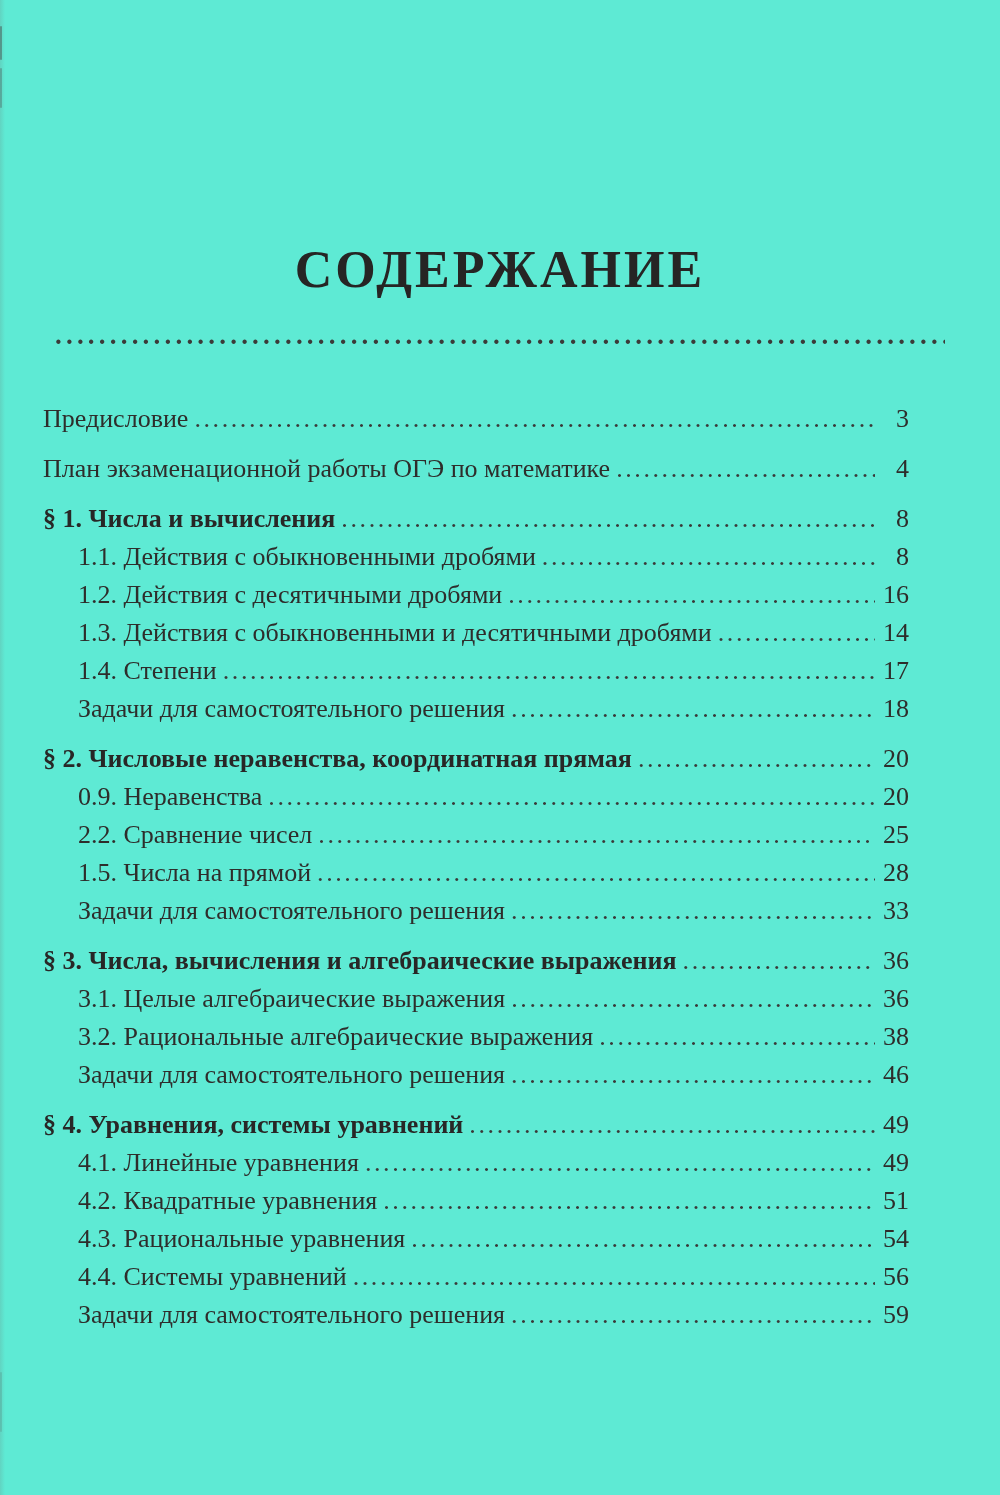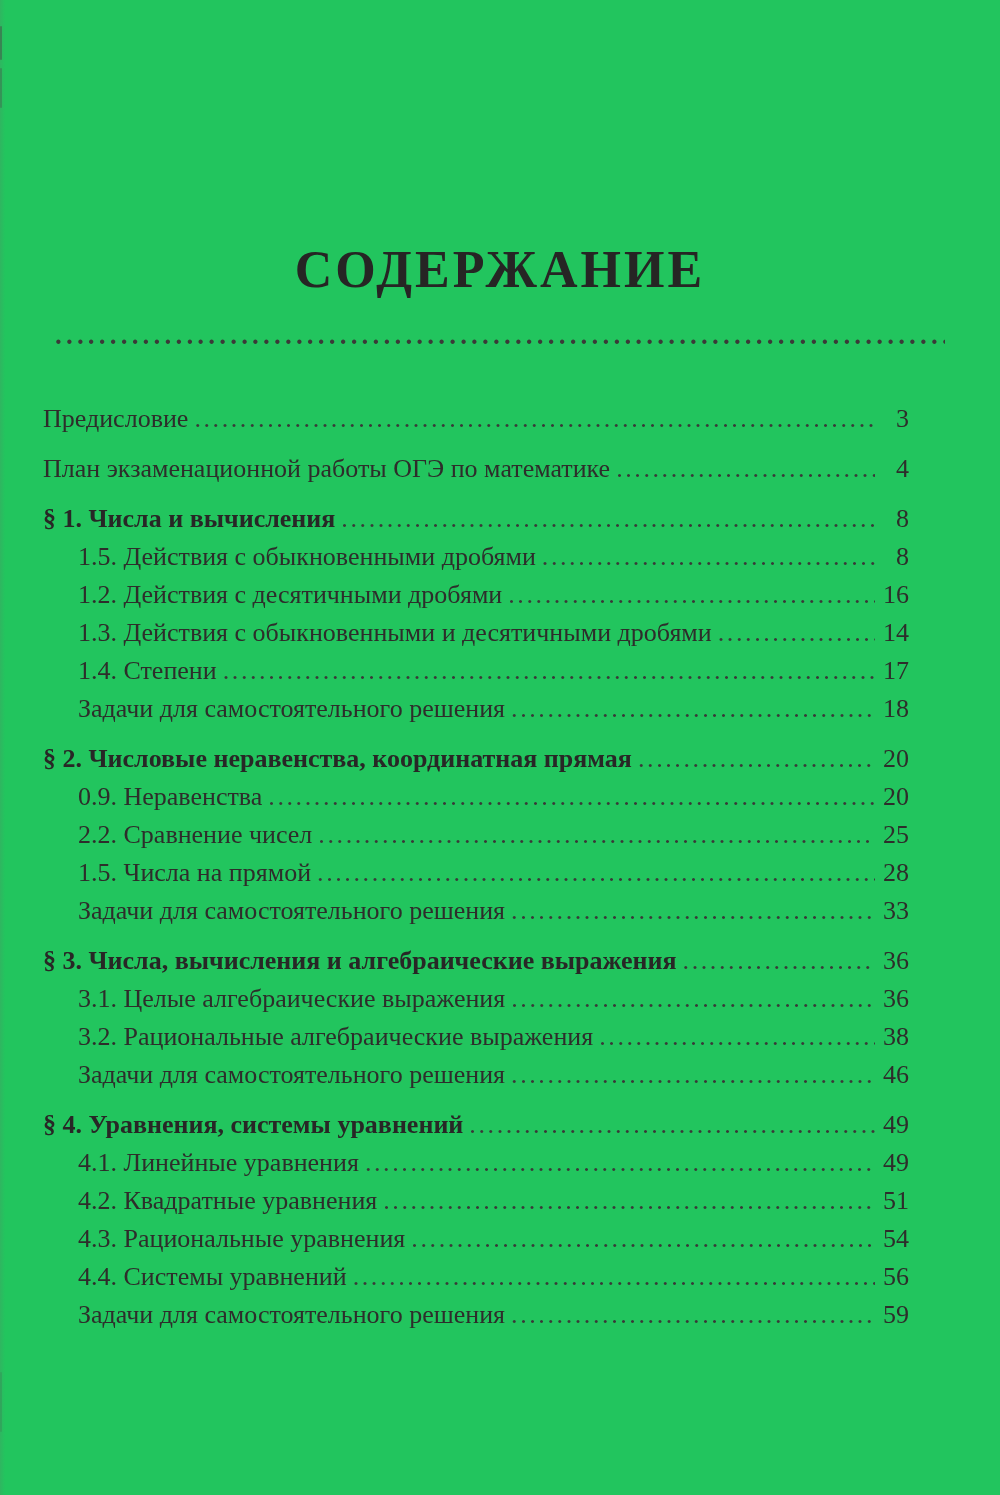--- a/index.html
+++ b/index.html
@@ -4,21 +4,21 @@
 <style>
   html, body {
     margin: 0;
     padding: 0;
     background: #f6f6f4;
   }
   .page {
     position: relative;
     width: 1000px;
     height: 1495px;
-    background: #22c55e;
+    background: #5eead4;
     overflow: hidden;
     font-family: "Liberation Serif", "DejaVu Serif", serif;
     color: #2e2d2b;
   }
   
   .scan-edge {
     position: absolute;
     left: 0; top: 0;
     width: 5px; height: 100%;
     background: linear-gradient(to right, rgba(110,110,108,0.18), rgba(110,110,108,0.0));
@@ -117,21 +117,21 @@
     <span class="label">План экзаменационной работы ОГЭ по математике</span>
     <span class="dots"></span>
     <span class="pagenum">4</span>
   </div>
       <div class="row bold group">
     <span class="label">§ 1. Числа и вычисления</span>
     <span class="dots"></span>
     <span class="pagenum">8</span>
   </div>
       <div class="row indent">
-    <span class="label">1.5. Действия с обыкновенными дробями</span>
+    <span class="label">1.1. Действия с обыкновенными дробями</span>
     <span class="dots"></span>
     <span class="pagenum">8</span>
   </div>
       <div class="row indent">
     <span class="label">1.2. Действия с десятичными дробями</span>
     <span class="dots"></span>
     <span class="pagenum">16</span>
   </div>
       <div class="row indent">
     <span class="label">1.3. Действия с обыкновенными и десятичными дробями</span>

